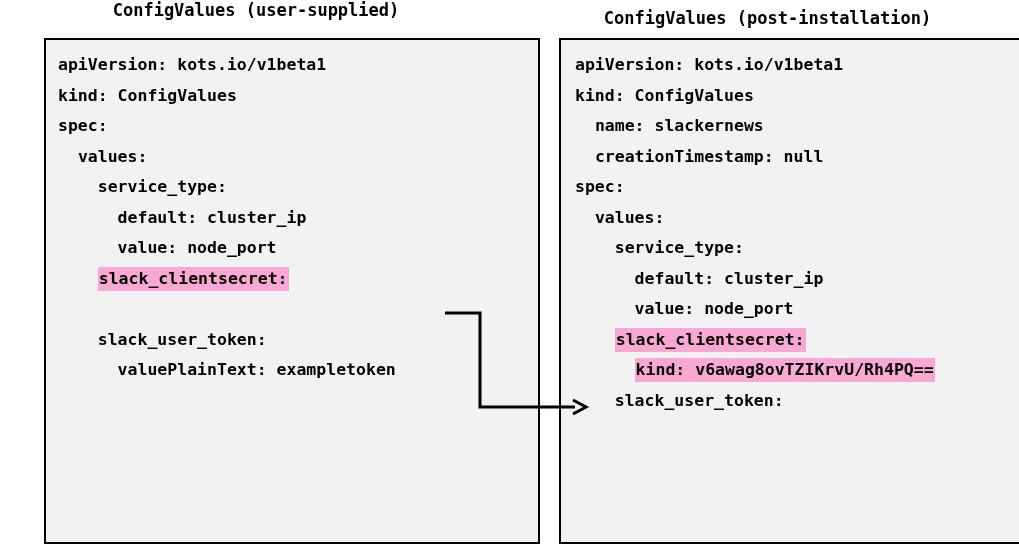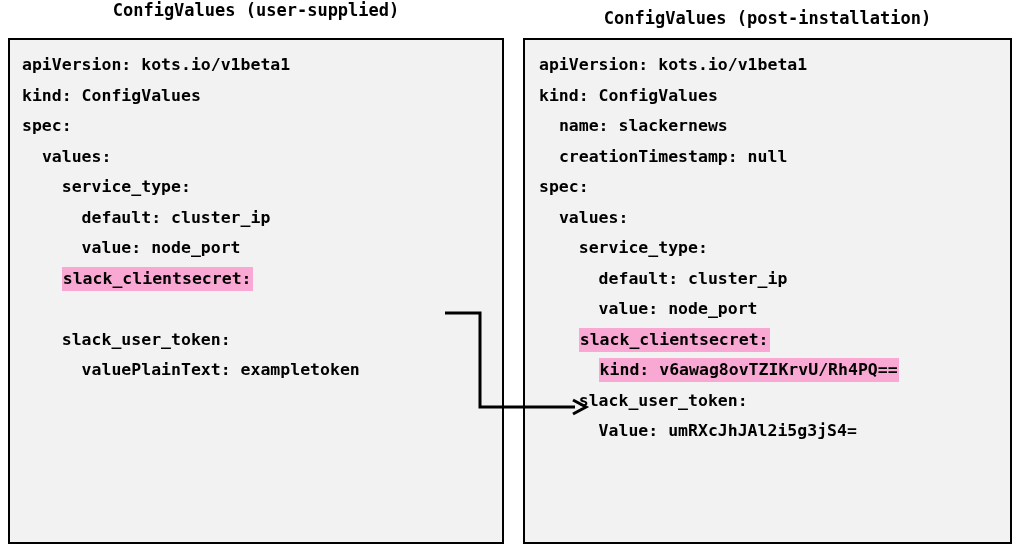--- a/index.html
+++ b/index.html
@@ -33,20 +33,21 @@
   #title-left  { left: 8px;   top: 0;  width: 496px; }
   #title-right { left: 523px; top: 8px;  width: 489px; }
 
   
   .code-box {
     position: absolute;
     background: #f2f2f2;
     border: 2px solid #000000;
     box-sizing: border-box;
     overflow: hidden;
+    margin-left: 36px;
   }
   #box-left  { left: 8px;   top: 38px; width: 496px; height: 506px; }
   #box-right { left: 523px; top: 38px; width: 489px; height: 506px; }
 
   .code-lines {
     position: absolute;
     left: 0;
     top: 10px;
     width: 100%;
   }
@@ -110,21 +111,21 @@
         <div class="code-line"><span>  </span><span>name: slackernews</span></div>
         <div class="code-line"><span>  </span><span>creationTimestamp: null</span></div>
         <div class="code-line"><span>spec:</span></div>
         <div class="code-line"><span>  </span><span>values:</span></div>
         <div class="code-line"><span>    </span><span>service_type:</span></div>
         <div class="code-line"><span>      </span><span>default: cluster_ip</span></div>
         <div class="code-line"><span>      </span><span>value: node_port</span></div>
         <div class="code-line"><span>    </span><span class="hl">slack_clientsecret:</span></div>
         <div class="code-line"><span>      </span><span class="hl">kind: v6awag8ovTZIKrvU/Rh4PQ==</span></div>
         <div class="code-line"><span>    </span><span>slack_user_token:</span></div>
-        <div class="code-line"><span>      </span><span>Value: umRXcJhJAl2i5g3jS4=</span></div>
+        <div class="code-line"><span>      </span></div>
       </div>
   </div>
 
   <svg id="connector" viewBox="0 0 1019 559" width="1019" height="559">
     <polyline points="445,313 480,313 480,407 575,407" fill="none" stroke="#000000" stroke-width="3"></polyline>
     <polyline points="573,400 586,407 573,414" fill="none" stroke="#000000" stroke-width="3" stroke-linejoin="miter"></polyline>
   </svg>
 
 </div>
 

